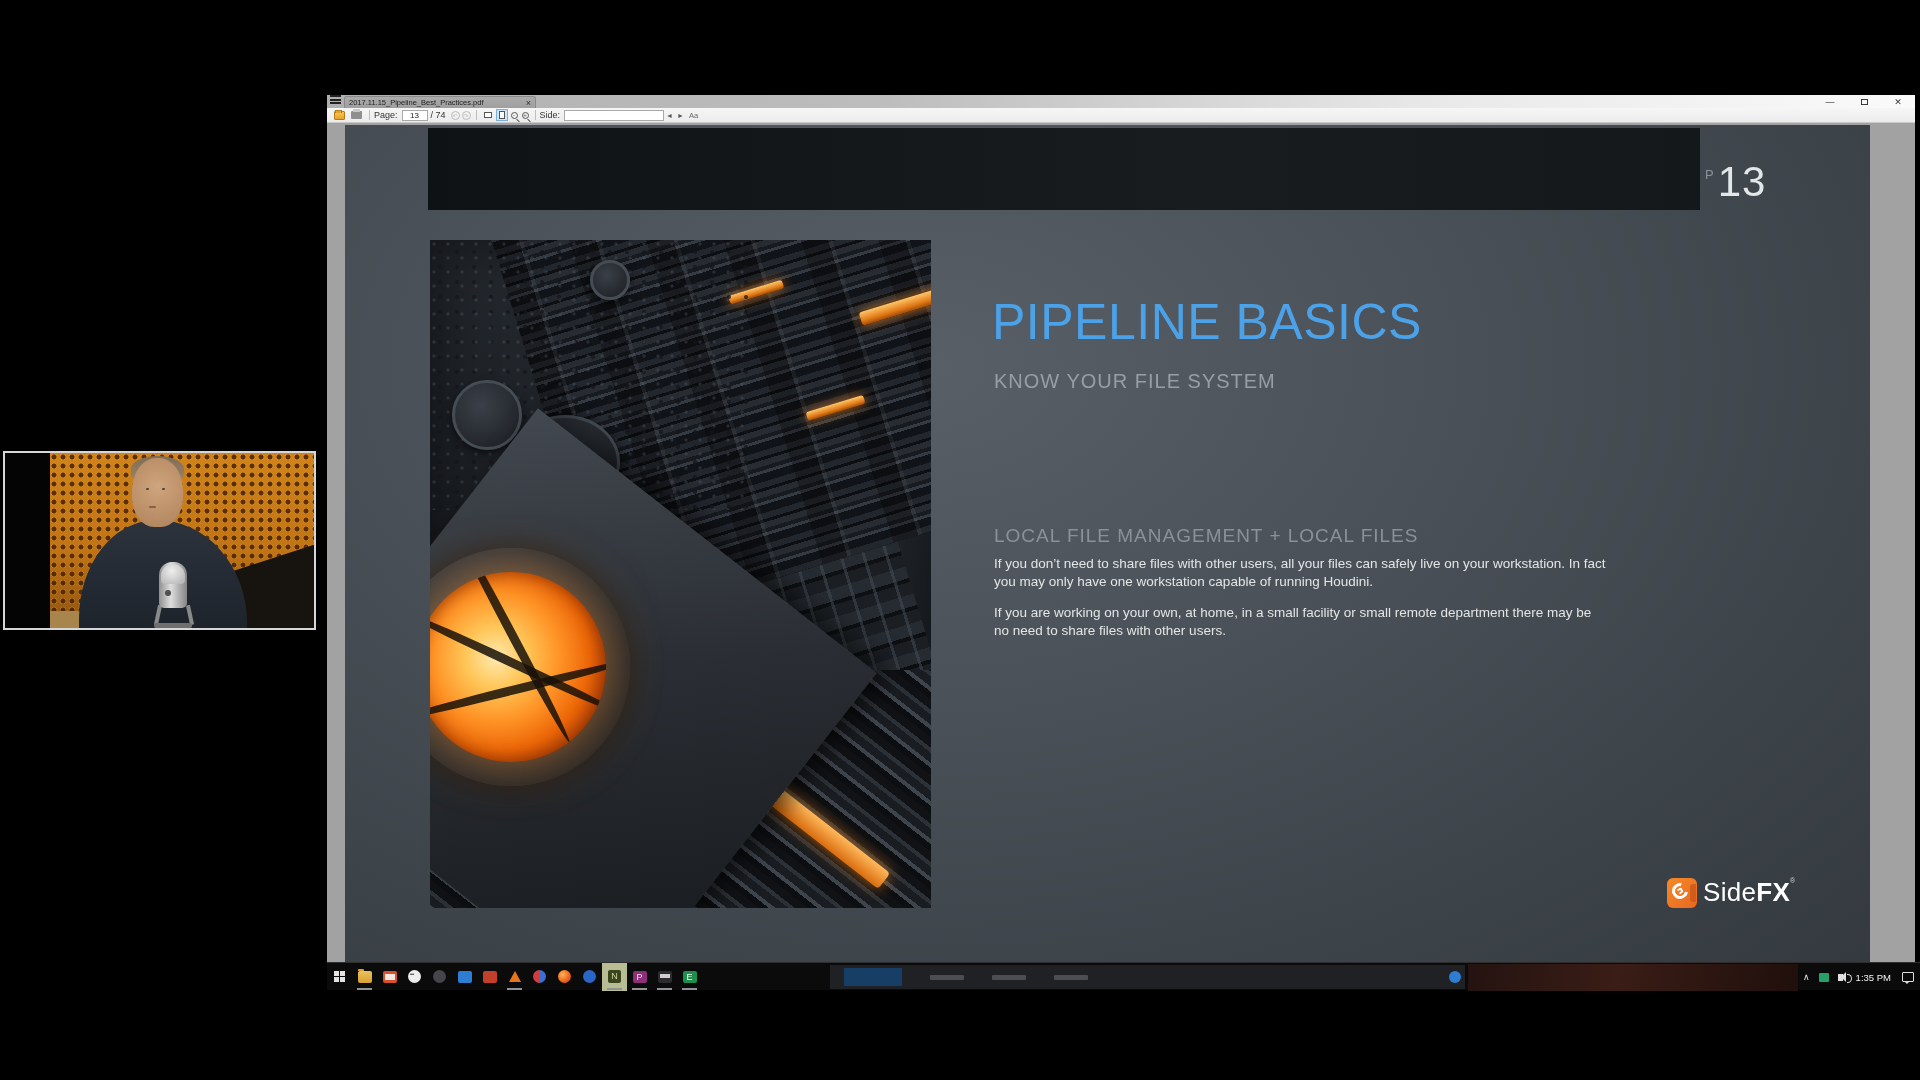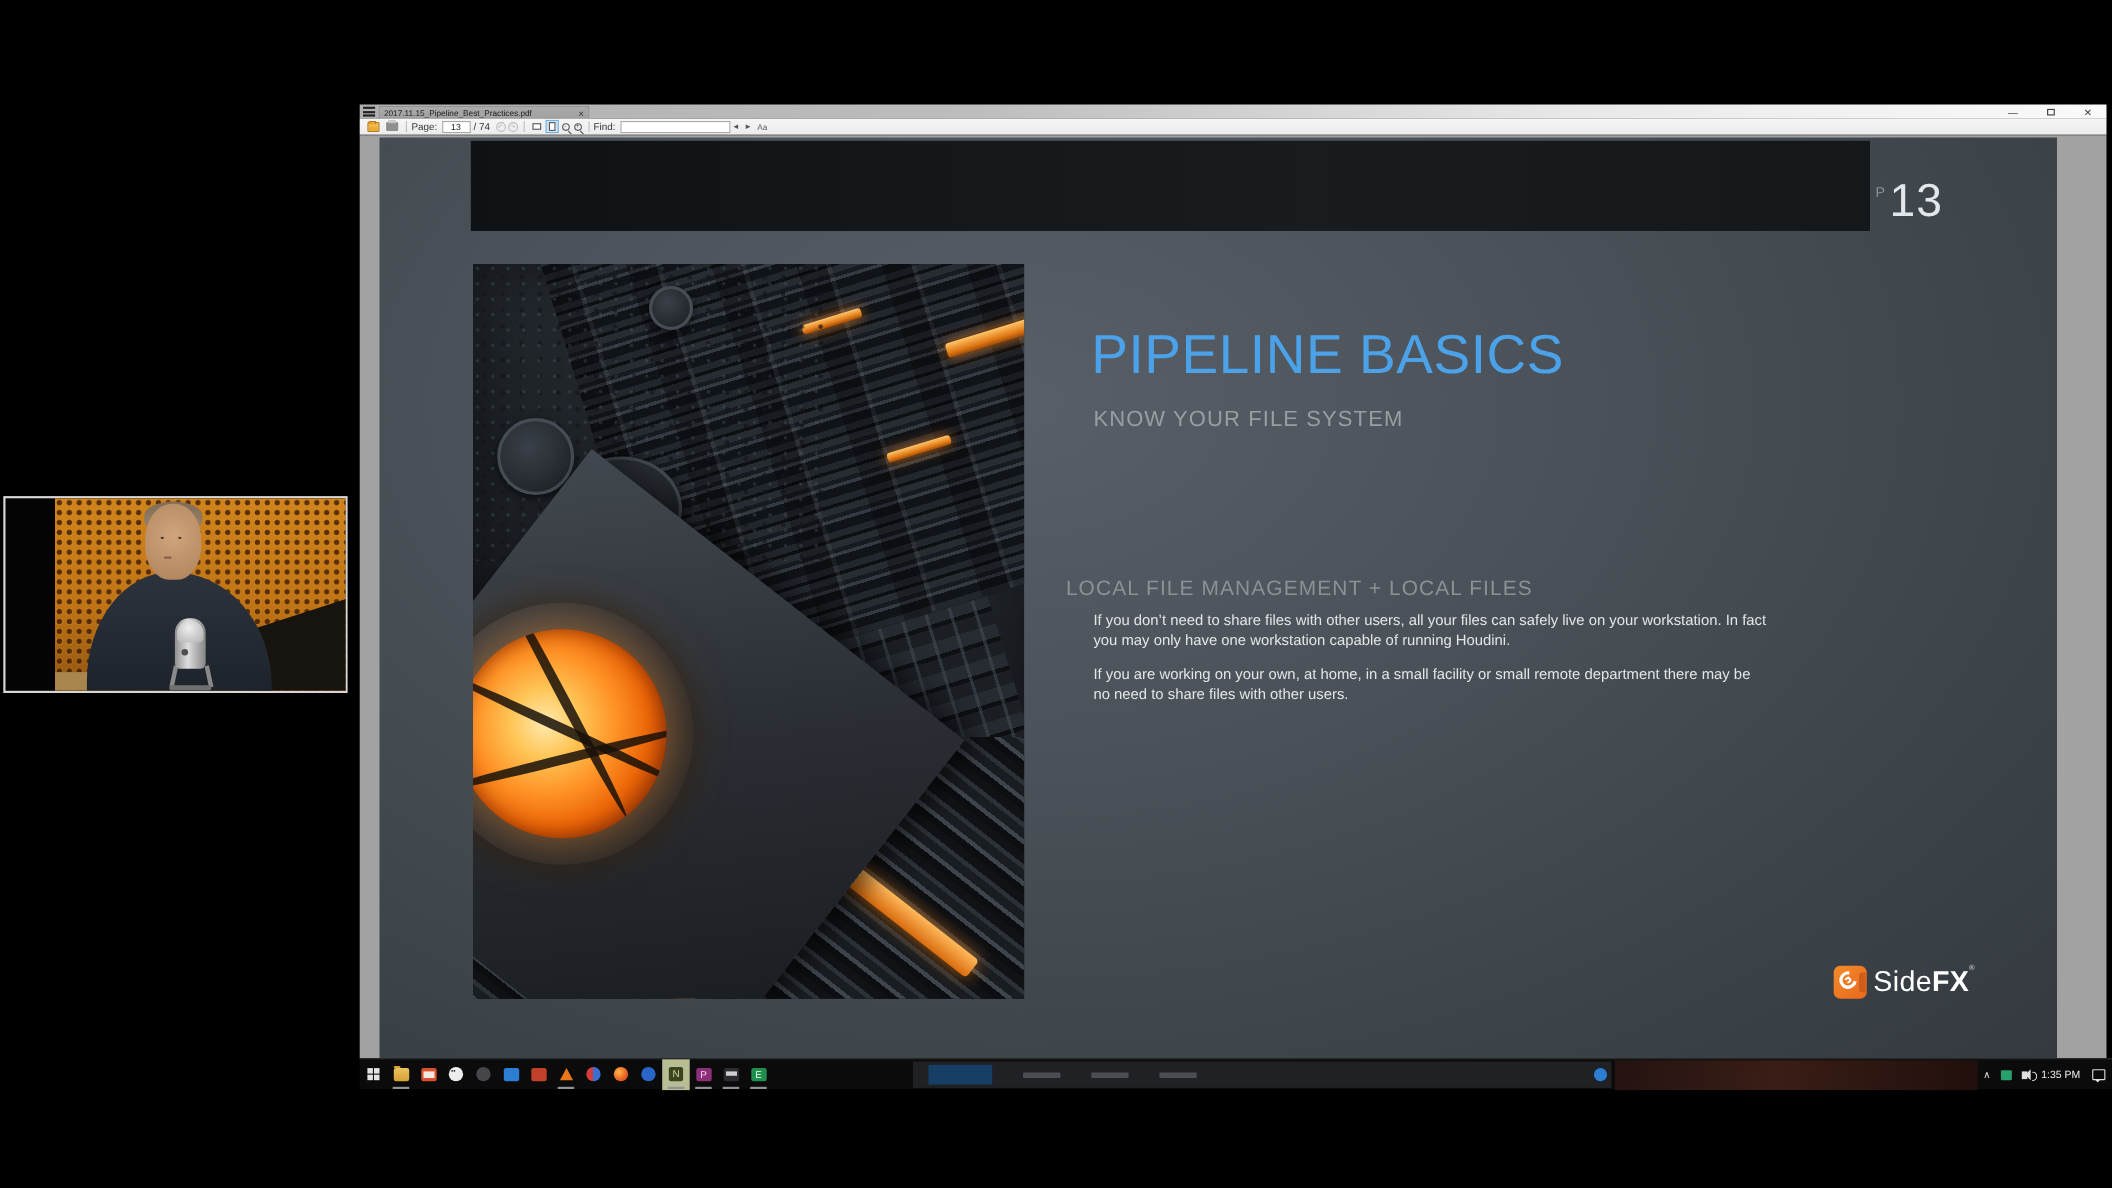--- a/index.html
+++ b/index.html
@@ -4,21 +4,21 @@
 <style>
   * { margin:0; padding:0; box-sizing:border-box; }
   html,body { width:1920px; height:1080px; background:#000; overflow:hidden;
               font-family:"Liberation Sans", sans-serif; }
 
   
   .pdf-window { position:absolute; left:327px; top:95px; width:1588px; height:867px; }
 
   .tabbar { position:absolute; left:0; top:0; width:100%; height:13px;
             background:linear-gradient(90deg,#b0b0b0 0%,#bdbdbd 35%,#e9e9e9 70%,#fafafa 100%);
-            display:flex; align-items:center; }
+            display:flex; }
   .hamburger { width:11px; height:9px; margin:0 3px 0 3px; display:flex; flex-direction:column; justify-content:space-between; cursor:pointer; }
   .hamburger span { display:block; height:2px; background:#222; }
   .tab { width:192px; height:12px; margin-top:1px; background:linear-gradient(#ababab,#9f9f9f);
          border:1px solid #8a8a8a; border-bottom:none; border-radius:3px 3px 0 0;
          display:flex; align-items:center; padding:0 4px; }
   .tab-title { font-size:7.5px; color:#1d1d1d; white-space:nowrap; overflow:hidden; flex:1; }
   .tab-close { font-size:9px; color:#333; line-height:8px; margin-left:3px; }
   .win-controls { margin-left:auto; display:flex; align-items:center; gap:0; height:100%; }
   .win-btn { width:34px; height:100%; display:flex; align-items:center; justify-content:center;
              font-size:9px; color:#3a3a3a; }
@@ -55,21 +55,21 @@
   .header-band { position:absolute; left:83px; top:3px; width:1272px; height:82px;
                  background:linear-gradient(90deg,#0f1214,#191c1f 60%,#15181a); }
   .page-marker { position:absolute; left:1360px; top:33px; display:flex; align-items:flex-start; }
   .page-marker .p { font-size:13px; color:#8b9298; margin-top:9px; margin-right:4px; }
   .page-marker .num { font-size:42px; font-weight:300; color:#e3e7ea; letter-spacing:1px; }
 
   .slide-title { position:absolute; left:647px; top:168px; font-size:50px; font-weight:300;
                  color:#4CA2E9; letter-spacing:0.5px; }
   .slide-subtitle { position:absolute; left:649px; top:245px; font-size:20px; font-weight:400;
                     color:#989ea4; letter-spacing:1px; }
-  .section-heading { position:absolute; left:624px; top:400px; font-size:19px; color:#8b9196; letter-spacing:1px; }
+  .section-heading { position:absolute; left:649px; top:400px; font-size:19px; color:#8b9196; letter-spacing:1px; }
   .paragraphs { position:absolute; left:649px; top:430px; width:710px; }
   .paragraphs p { font-size:13.5px; line-height:17.5px; color:#e3e5e6; margin-bottom:14px; white-space:pre-line; }
 
   
   .sidefx { position:absolute; left:1322px; top:752px; display:flex; align-items:center; }
   .sidefx-mark { width:30px; height:30px; border-radius:6px; margin-right:6px; position:relative;
                  background:linear-gradient(135deg,#f58a28,#e8681f); overflow:hidden; }
   .sidefx-mark .swirl { position:absolute; left:5px; top:5px; width:16px; height:16px; border:3px solid #fff;
                         border-radius:50%; border-right-color:transparent; transform:rotate(-35deg); }
   .sidefx-mark .swirl2 { position:absolute; left:10px; top:10px; width:6px; height:6px; border:2.5px solid #fff;
@@ -228,21 +228,21 @@
     <div class="tb-sep"></div>
     <div class="fit-btn">
         <span class="pgw"></span>
       </div>
     <div class="fit-btn selected">
         <span class="pg"></span>
       </div>
     <div class="mag">-</div>
     <div class="mag">+</div>
     <div class="tb-sep"></div>
-    <span>Find:</span>
+    <span>Side:</span>
     <input class="tb-input find-input" style="margin-left: 4px;" value="">
     <span class="find-nav">◄</span>
     <span class="find-nav">►</span>
     <span class="match-case">Aa</span>
   </div>
 
   <div class="viewer">
 
     <div class="slide">
       <div class="header-band"></div>

